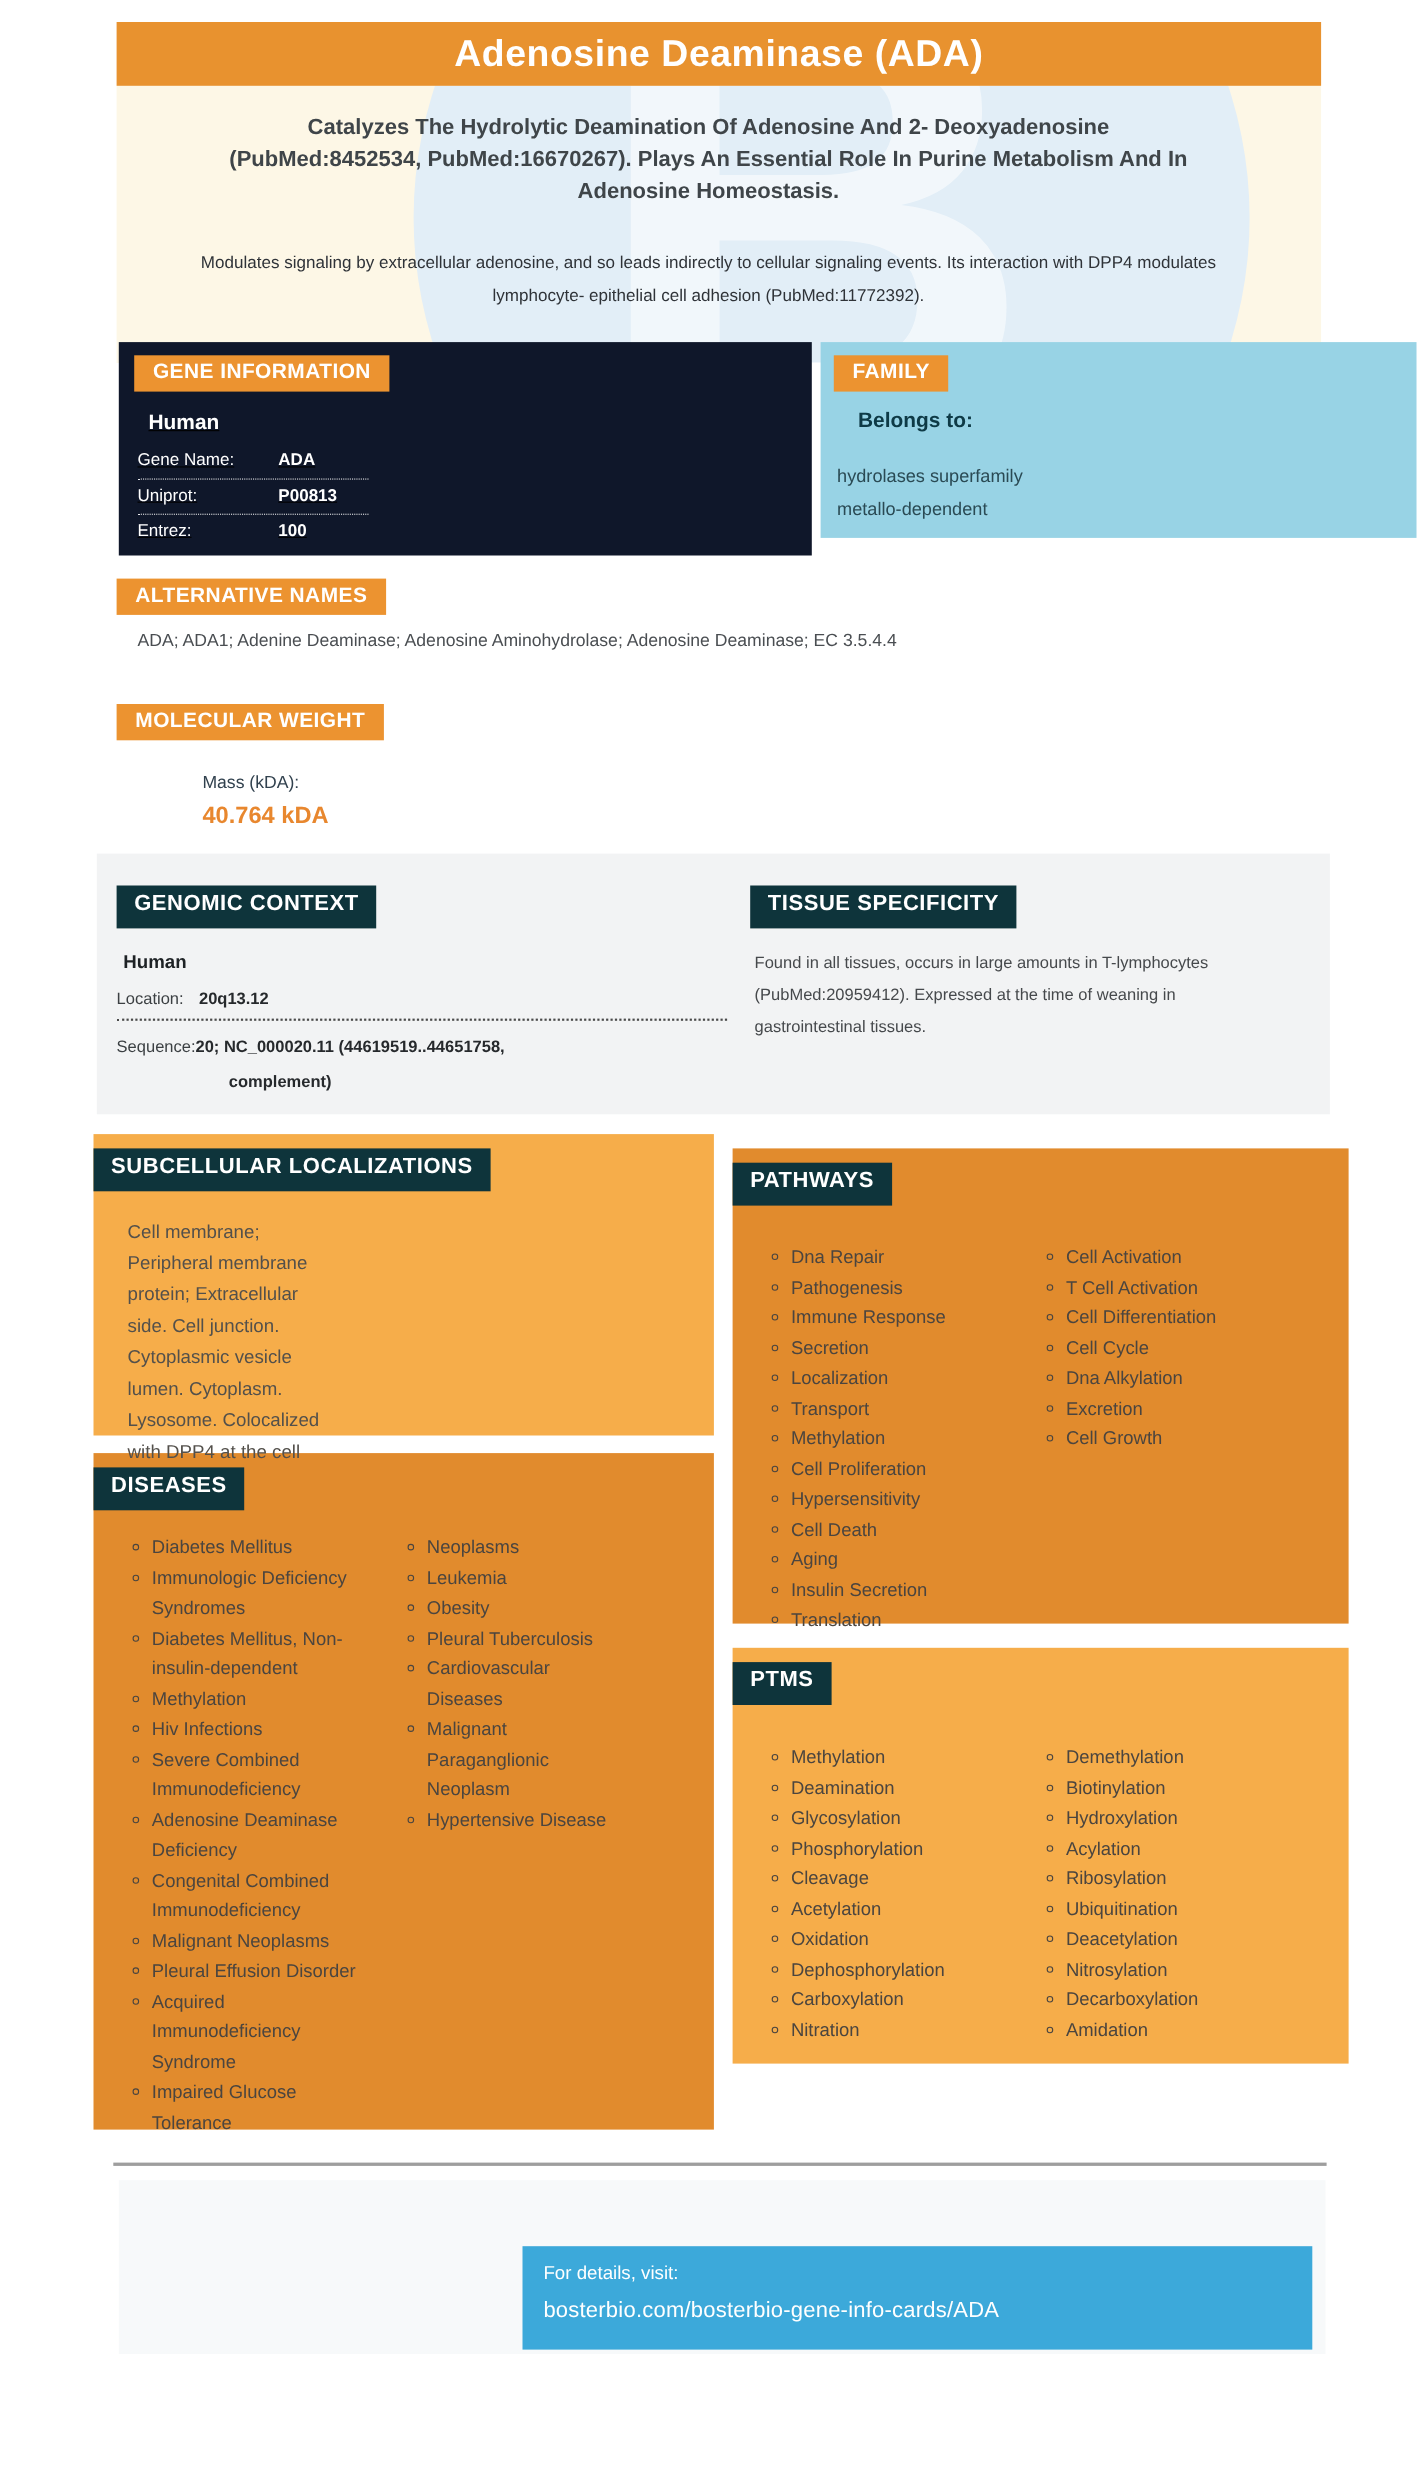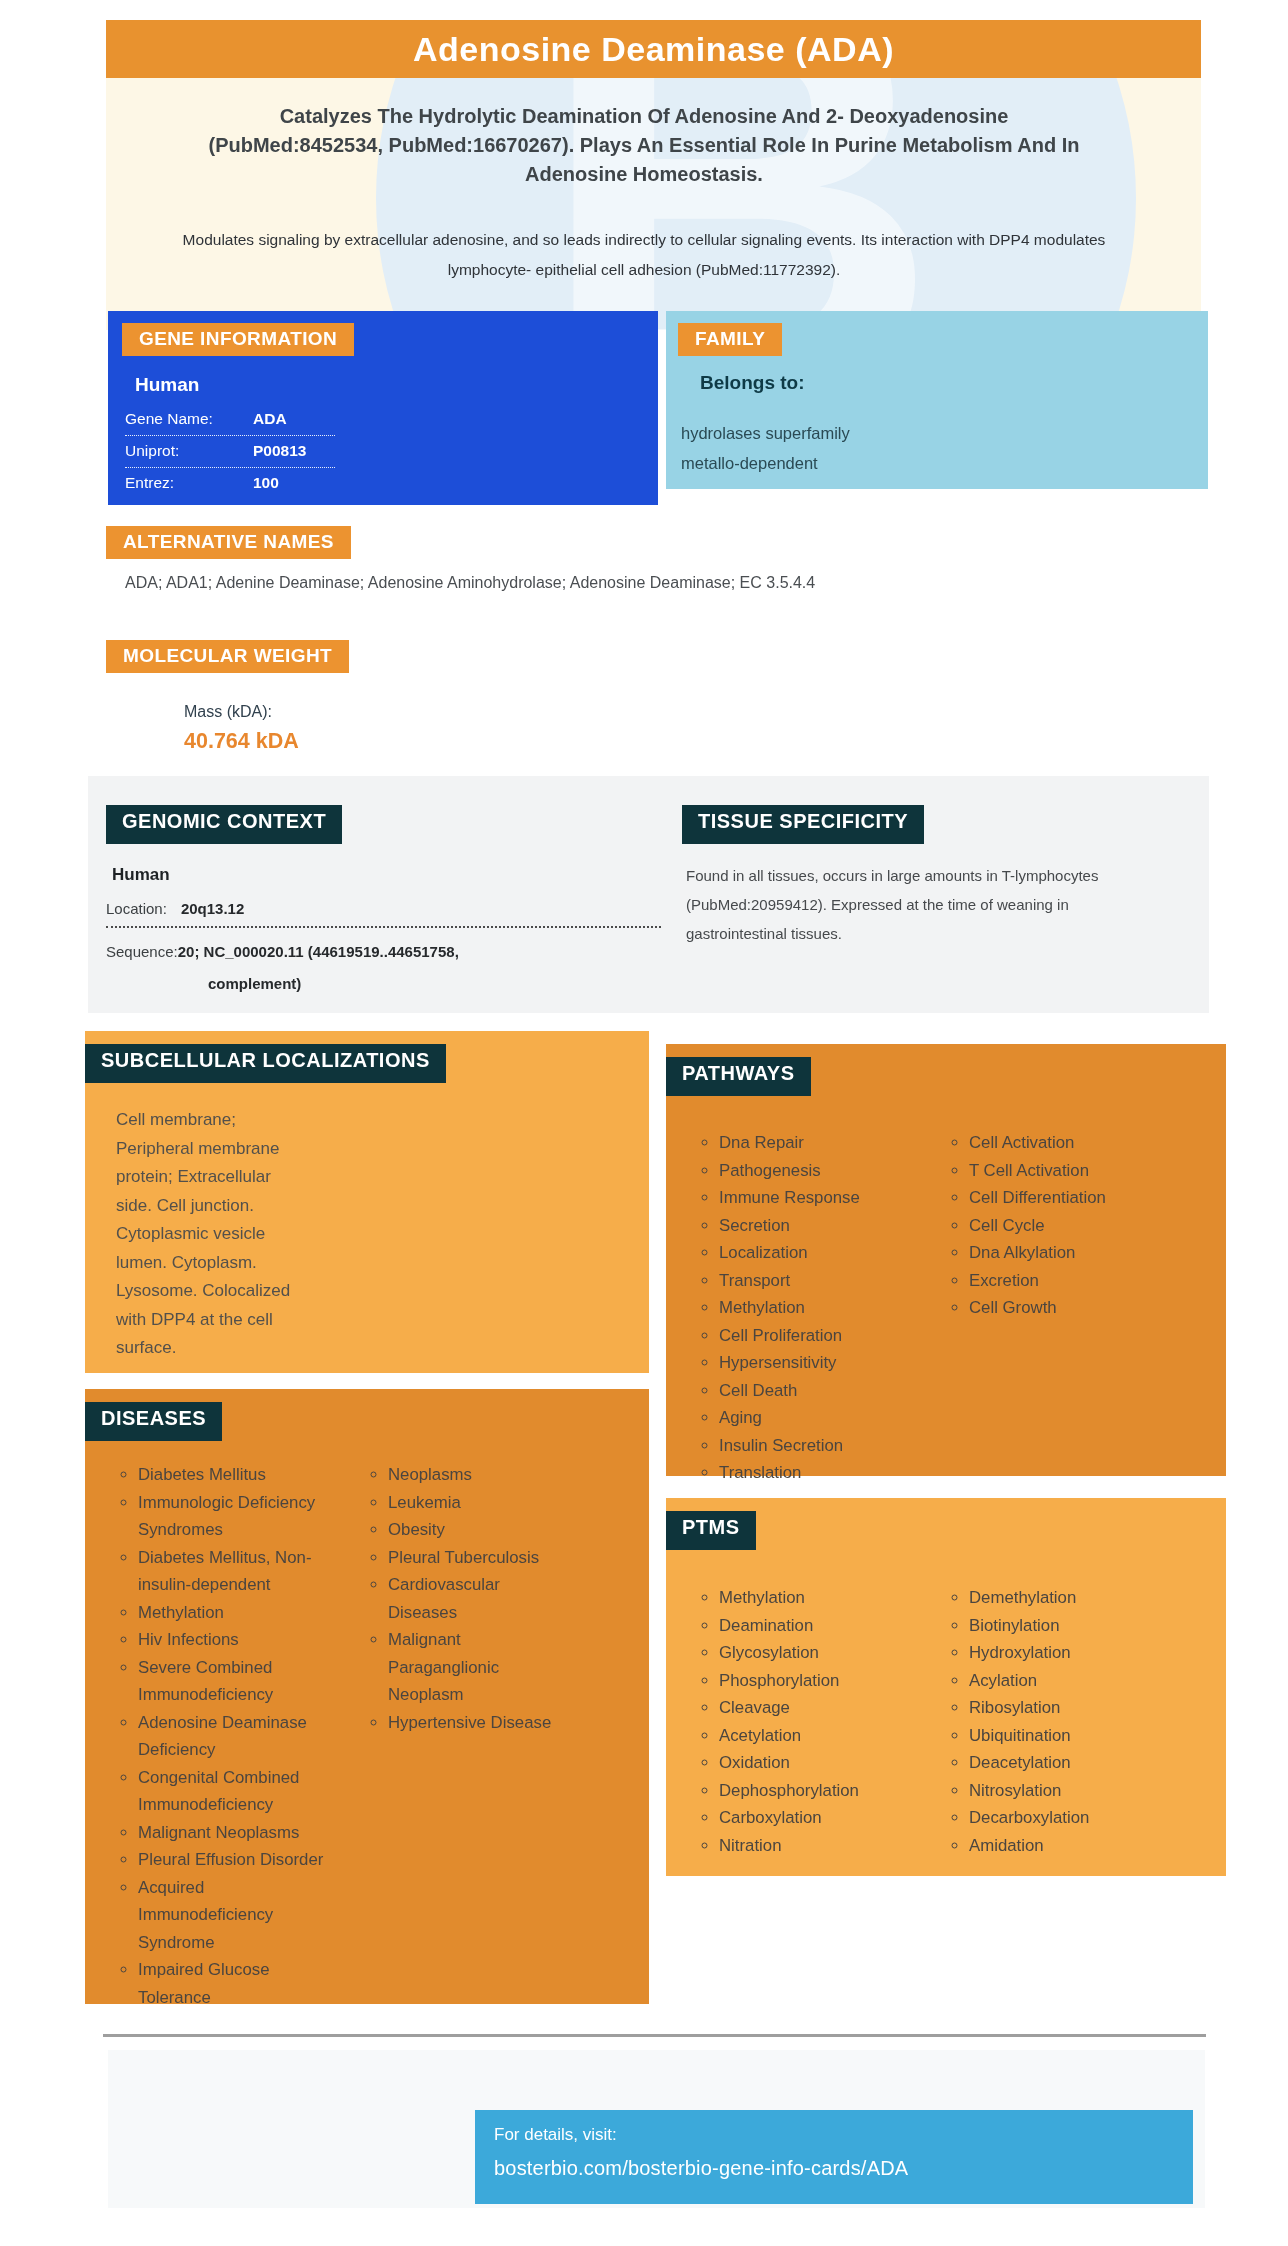--- a/index.html
+++ b/index.html
@@ -14,21 +14,21 @@
 
   
   .banner { margin:20px 87px 0 106px; height:58px; background:#e8922f; display:flex; align-items:center; justify-content:center;text-align:right; }
   .banner h1 { margin:0; color:#ffffff; font-size:34px; font-weight:bold; letter-spacing:.5px; }
 
   .summary-primary { width:880px; margin:24px auto 0; text-align:center; font-size:20px; font-weight:bold; color:#3f4549; line-height:29px; }
   .summary-secondary { width:930px; margin:36px auto 0; text-align:center; font-size:15.5px; color:#2f3338; line-height:30px; }
 
   
   .row-genefam { display:flex; gap:8px; margin:26px 0 0 108px; }
-  .gene-box { width:550px; height:194px; background:#1d4ed8; }
+  .gene-box { width:630px; height:194px; background:#0f172a;text-decoration:underline; }
   .family-box { width:542px; height:178px; background:#98d3e5; }
   .label-orange { display:inline-block; background:#ec9330; color:#ffffff; font-weight:bold; font-size:19px; padding:5px 17px 6px; letter-spacing:.4px; }
   .gene-box .label-orange { margin:12px 0 0 14px; }
   .family-box .label-orange { margin:12px 0 0 12px; }
   .gene-species { color:#ffffff; font-weight:bold; font-size:19px; margin:18px 0 0 27px; }
   .gene-rows { margin:8px 0 0 17px; width:210px; color:#ffffff; font-size:15.5px; }
   .grow { display:flex; padding:6px 0 7px; }
   .grow + .grow { border-top:1px dotted rgba(255,255,255,.9); }
   .gl { width:128px; }
   .gv { font-weight:bold; }
@@ -58,21 +58,21 @@
   .ts-col p { margin:17px 0 0 4px; width:462px; font-size:15px; line-height:29px; color:#46494c; }
 
   
   .two-col { display:flex; gap:17px; align-items:flex-start; margin:18px 0 0 85px; }
   .col-left { width:564px; }
   .col-right { width:560px; margin-top:13px; }
   .box { box-sizing:border-box; }
   .box .label-dark { margin:13px 0 0 0; }
   .box-amber { background:#f6ad4a; }
   .box-deep { background:#e18b2d; }
-  .subcell { height:342px; }
+  .subcell { height:274px; }
   .subcell p { margin:23px 0 0 31px; width:192px; font-size:17px; line-height:28.5px; color:#53504b; }
   .diseases { margin-top:16px; height:615px; }
   .pathways { height:432px; }
   .ptms { margin-top:22px; height:378px; }
   .cols { display:flex; }
   .pathways .cols { margin-top:33px; }
   .diseases .cols { margin-top:20px; }
   .ptms .cols { margin-top:34px; }
   .box ul { list-style:circle; margin:0; padding:0 0 0 53px; font-size:16.8px; line-height:27.5px; color:#4b453f; }
   .box ul.c1 { width:200px; flex:none; box-sizing:content-box; }

